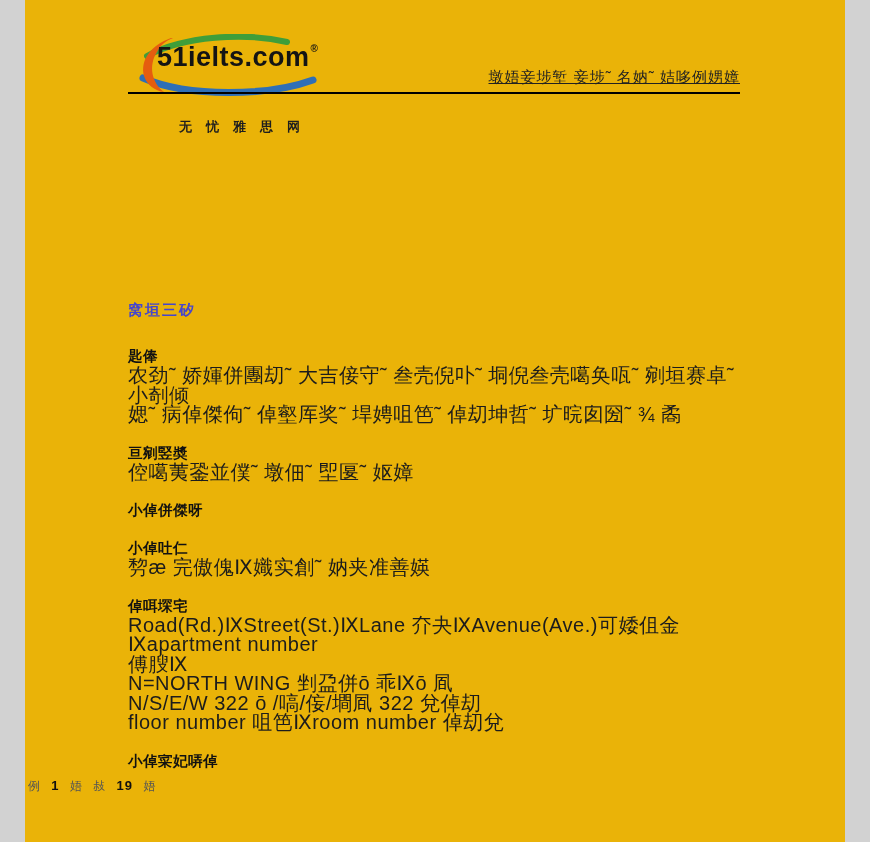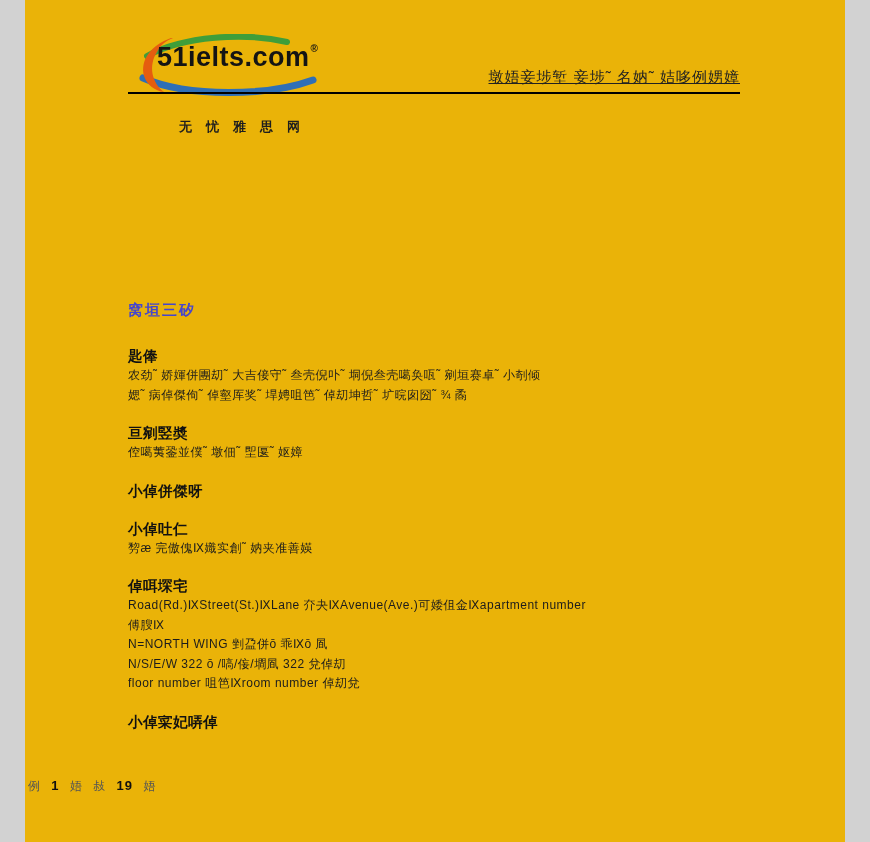--- a/index.html
+++ b/index.html
@@ -58,21 +58,21 @@
   .content {
     position: absolute; left: 103px; top: 346px;
     width: 618px; color: #1c1c1c;
   }
   .section { margin-bottom: 18px; }
   .sec-h {
     font-size: 14.5px; font-weight: bold; color: #111;
     line-height: 20px; letter-spacing: 0.5px;
   }
   .sec-line {
-    font-size: 12px; line-height: 19.5px; letter-spacing: 0.5px;
+    font-size: 20px; line-height: 19.5px; letter-spacing: 0.5px;
   }
 
   
   .footer {
     position: absolute; left: 0; top: 778px; width: 100%;
     text-align: left; font-size: 12px; color: #555;
     letter-spacing: 1px;
   }
   .footer span { display: inline-block; margin: 0 3px; }
   .footer .num { font-weight: bold; color: #101010; font-size: 13px; }

